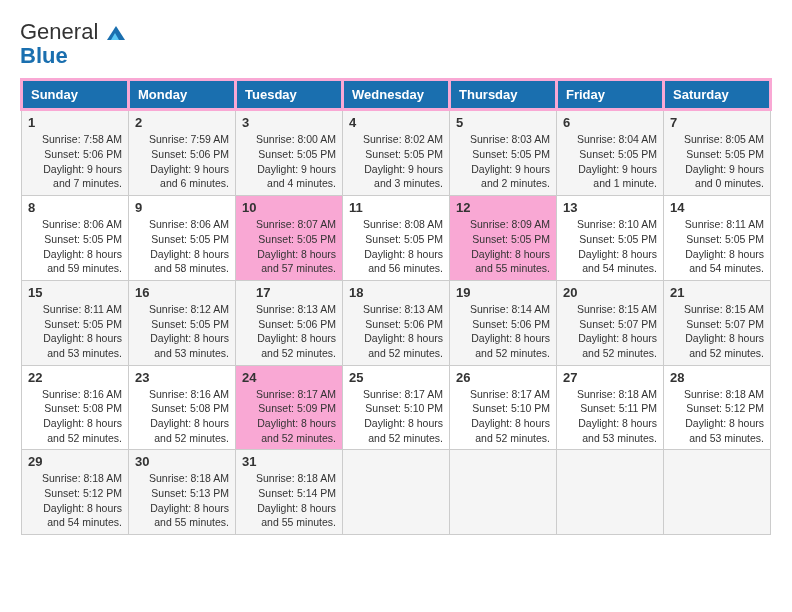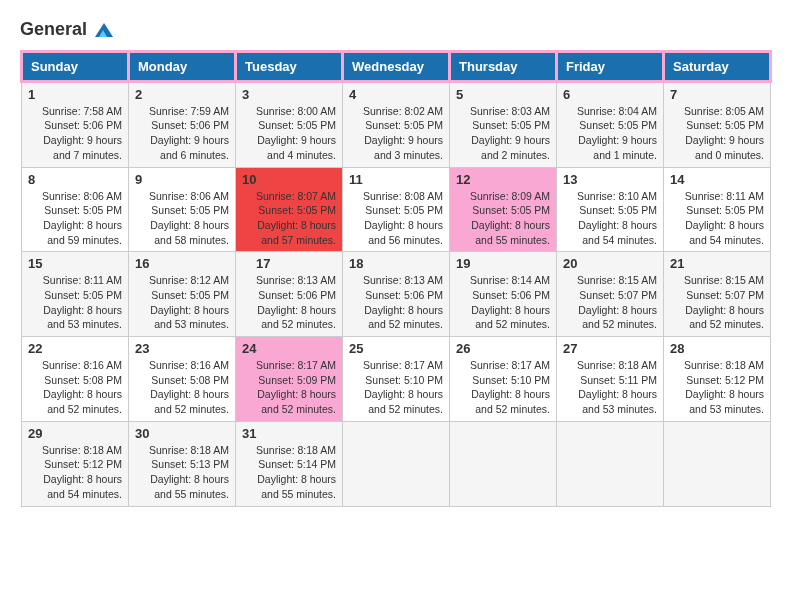--- a/index.html
+++ b/index.html
@@ -73,29 +73,30 @@
       background-color: #f0f0f0;
     }
   </style>
 </head>
 <body>
 
 <div class="header">
   <div class="logo">
     <div>
       <div style="display:flex;align-items:center;">
-        <div style="font-size:18px;font-weight:bold;color:#333;line-height:1.1;">
+        <div style="font-size:22px;font-weight:normal;color:#333;line-height:1.1;">
           <span style="color:#333;">General</span>
           <svg width="22" height="18" viewBox="0 0 22 18" style="vertical-align:middle;margin-left:1px;">
             <polygon points="2,16 11,2 20,16" fill="#1a6faf"></polygon>
             <polygon points="6,16 14,16 10,9" fill="#5bc8f5"></polygon>
           </svg>
         </div>
         <div></div>
       </div>
+      <div style="font-size:22px;font-weight:bold;color:#1a6faf;line-height:1.1;">Blue</div>
     </div>
   </div>
   <div class="title-block">
     <div class="month-title"></div>
     <div class="location"></div>
   </div>
 </div>
 
 <table>
   <thead>
@@ -142,21 +143,21 @@
       </tr>
       <tr>
         <td style="background-color: rgb(255, 255, 255);">
           <span class="day-num">8</span>
           <div class="day-info">Sunrise: 8:06 AM<br>Sunset: 5:05 PM<br>Daylight: 8 hours and 59 minutes.</div>
         </td>
         <td style="background-color: rgb(255, 255, 255);">
           <span class="day-num">9</span>
           <div class="day-info">Sunrise: 8:06 AM<br>Sunset: 5:05 PM<br>Daylight: 8 hours and 58 minutes.</div>
         </td>
-        <td style="background-color: #ef4444;">
+        <td style="background-color: #f9a8d4;">
           <span class="day-num">10</span>
           <div class="day-info">Sunrise: 8:07 AM<br>Sunset: 5:05 PM<br>Daylight: 8 hours and 57 minutes.</div>
         </td>
         <td style="background-color: rgb(255, 255, 255);">
           <span class="day-num">11</span>
           <div class="day-info">Sunrise: 8:08 AM<br>Sunset: 5:05 PM<br>Daylight: 8 hours and 56 minutes.</div>
         </td>
         <td style="background-color: #f9a8d4;">
           <span class="day-num">12</span>
           <div class="day-info">Sunrise: 8:09 AM<br>Sunset: 5:05 PM<br>Daylight: 8 hours and 55 minutes.</div>

